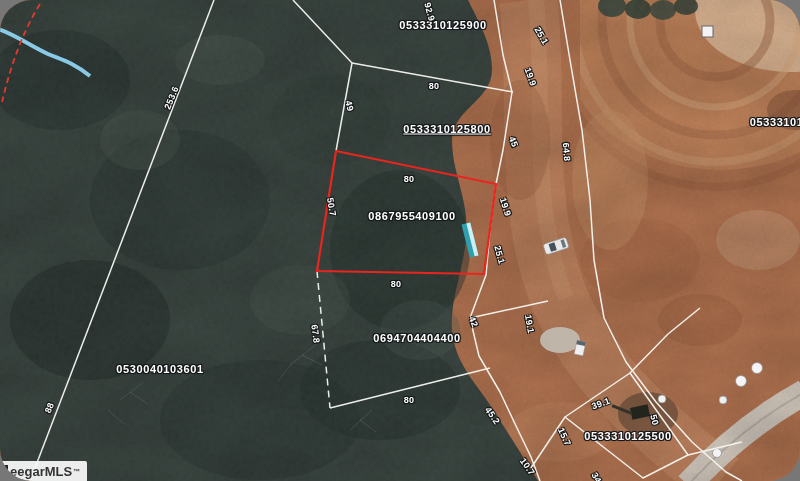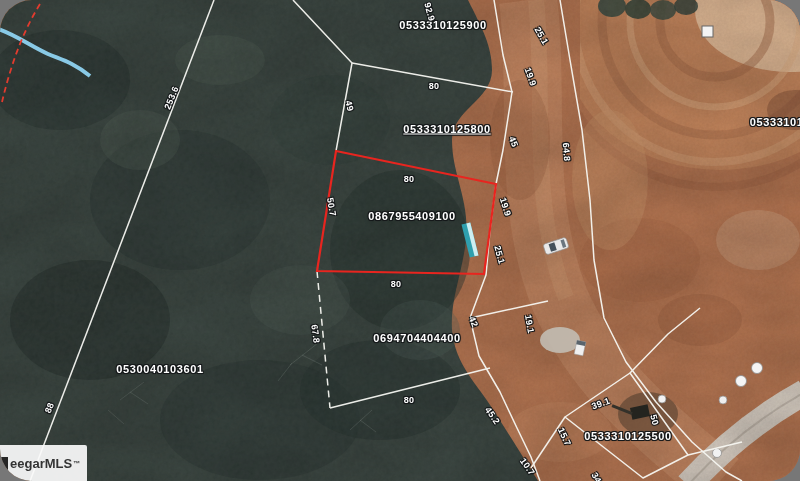--- a/index.html
+++ b/index.html
@@ -9,21 +9,21 @@
   }
   #stage svg{position:absolute;left:0;top:0;}
   #labels{position:absolute;left:0;top:0;width:100%;height:100%;}
   .lbl{
     position:absolute;white-space:nowrap;color:#fff;line-height:1;
     text-shadow:-1px -1px 0 #15181a,1px -1px 0 #15181a,-1px 1px 0 #15181a,1px 1px 0 #15181a,0 0 2px #000;
   }
   .parcel-id{font-size:11px;font-weight:700;letter-spacing:.6px;}
   .dim{font-size:9px;font-weight:700;letter-spacing:.3px;}
   #watermark{
-    position:absolute;left:0;bottom:0;height:36px;z-index:5;
+    position:absolute;left:0;bottom:0;height:20px;z-index:5;
     background:rgba(250,250,250,.93);display:flex;align-items:center;
     padding:0 7px 0 0;color:#333;font-weight:700;font-size:13px;
     border-top-right-radius:2px;
   }
   #watermark .mark{display:inline-block;width:8px;height:13px;background:#262626;margin-right:2px;}
   #watermark sup{font-size:7px;margin-left:1px;line-height:1;}
 </style>
 </head>
 <body>
 

